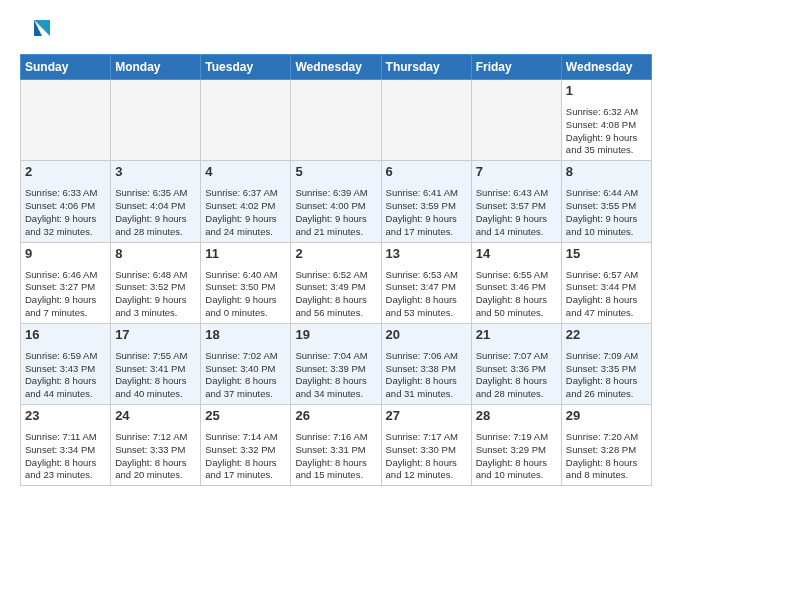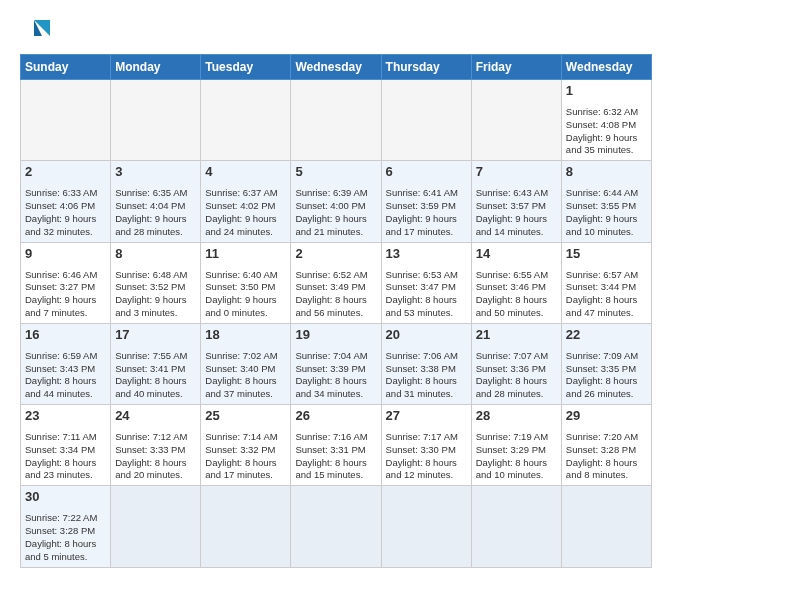--- a/index.html
+++ b/index.html
@@ -343,30 +343,15 @@
 and 10 minutes.</div>
           </td>
           <td>
             <span class="day-number">29</span>
             <div class="day-info">Sunrise: 7:20 AM
 Sunset: 3:28 PM
 Daylight: 8 hours
 and 8 minutes.</div>
           </td>
         </tr>
-        <tr class="alt-row">
-          <td>
-            <span class="day-number">30</span>
-            <div class="day-info">Sunrise: 7:22 AM
-Sunset: 3:28 PM
-Daylight: 8 hours
-and 5 minutes.</div>
-          </td>
-          <td class="empty"></td>
-          <td class="empty"></td>
-          <td class="empty"></td>
-          <td class="empty"></td>
-          <td class="empty"></td>
-          <td class="empty"></td>
-        </tr>
       </tbody>
   </table>
 </div>
 
 </body></html>

